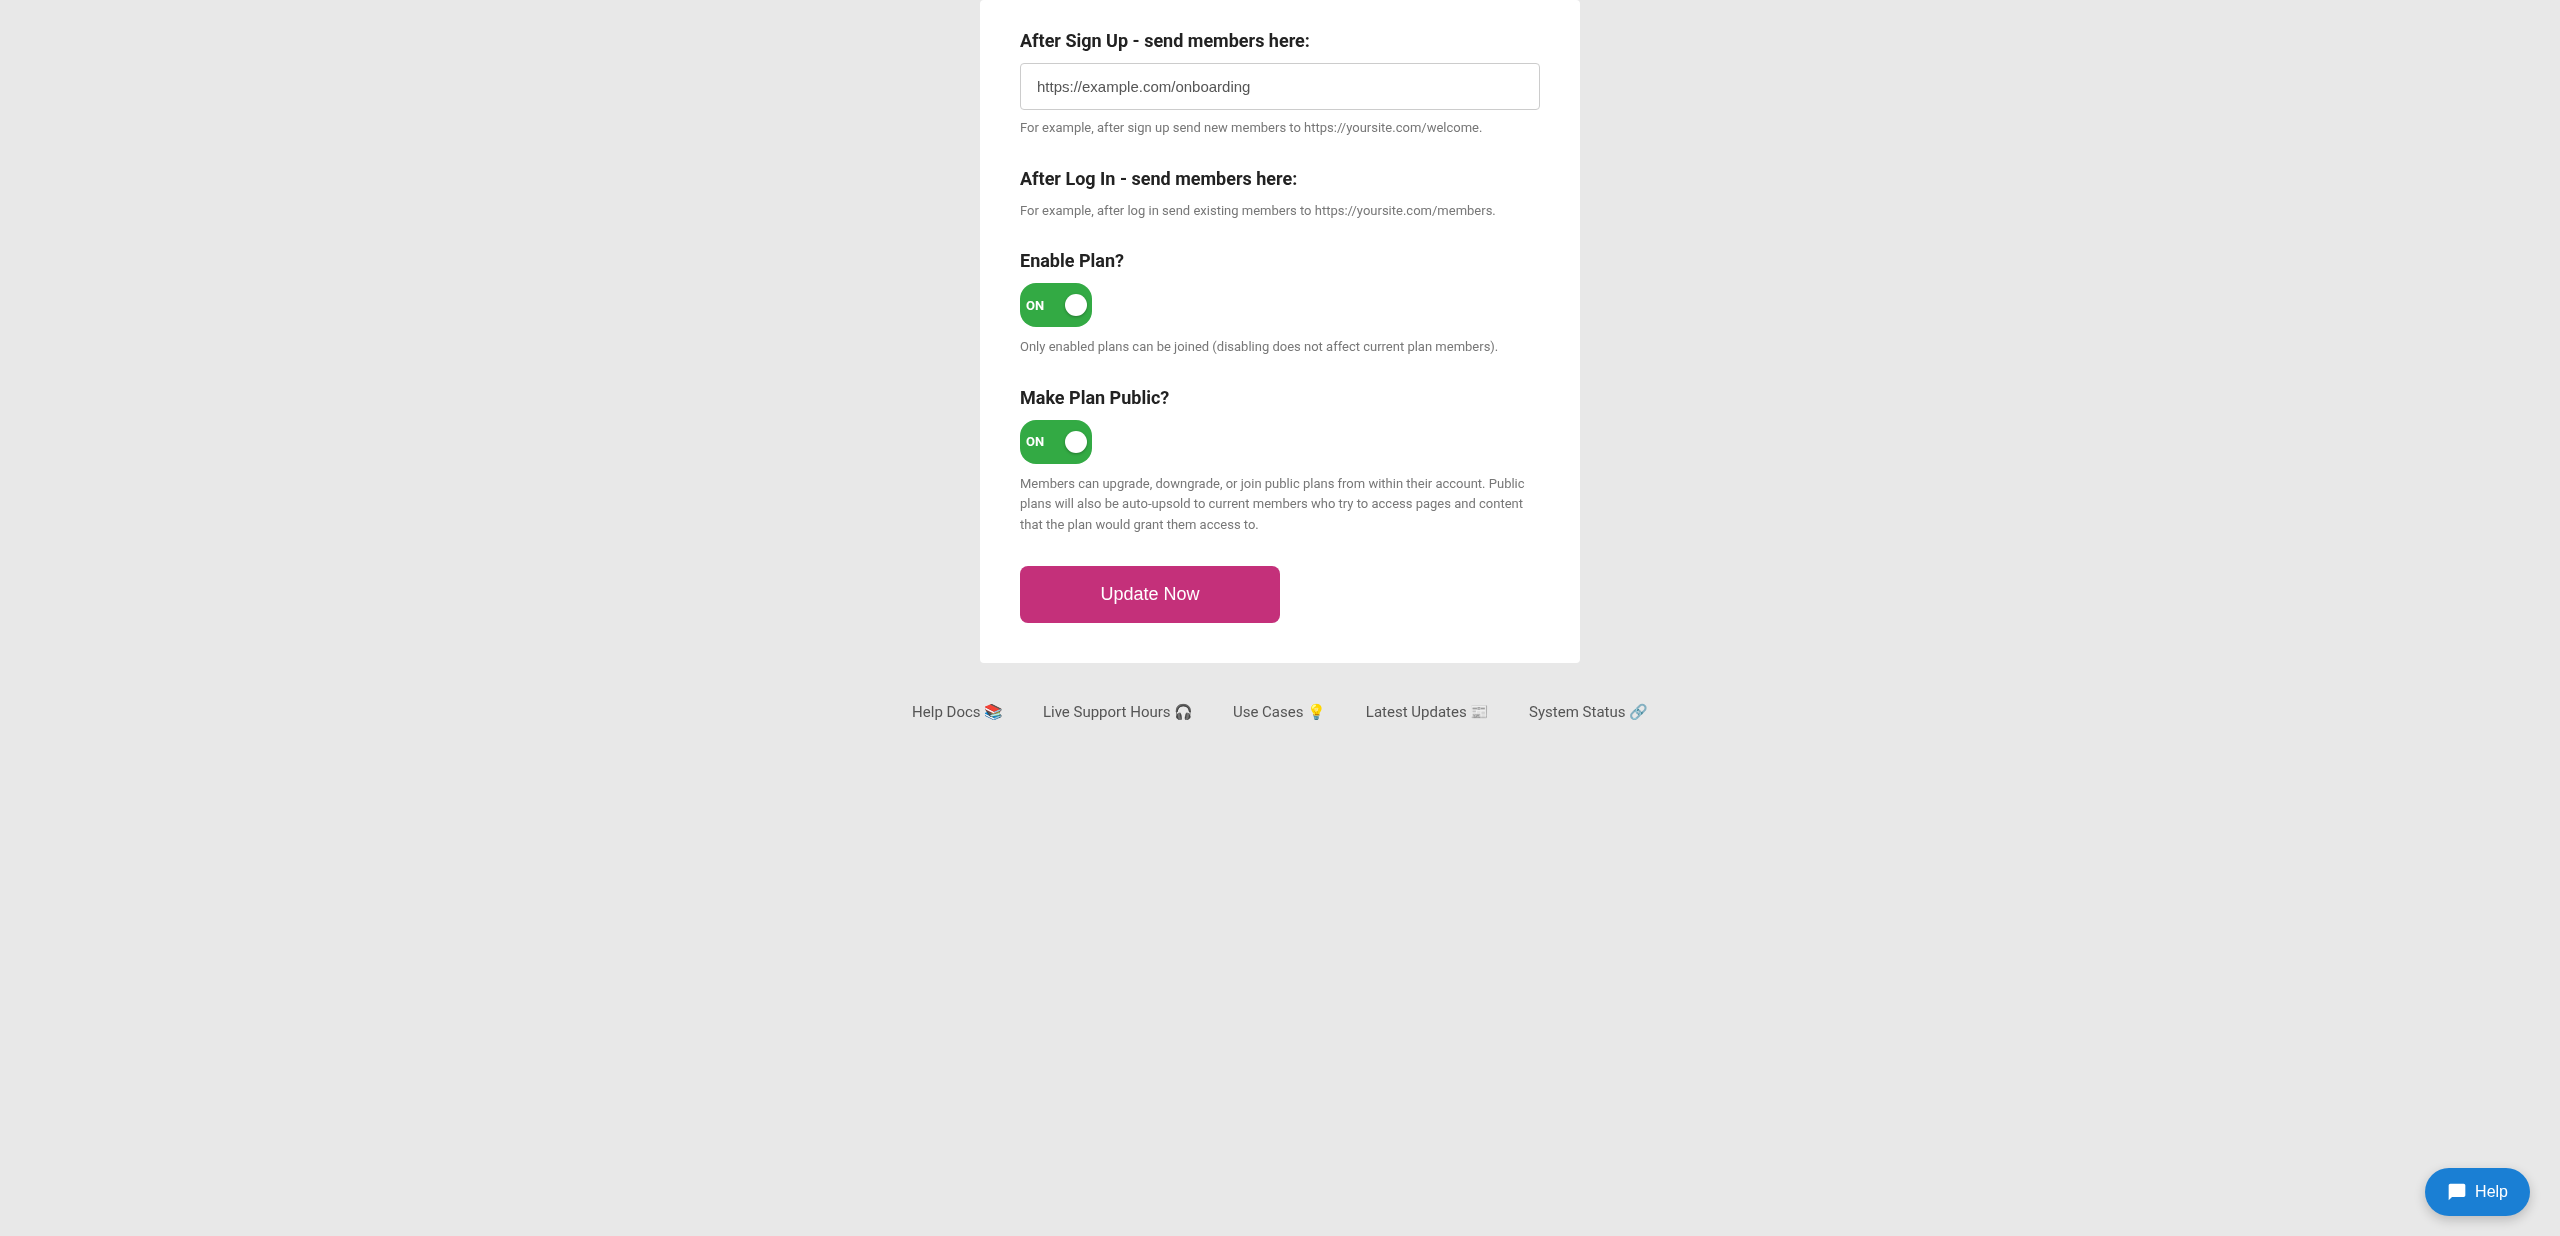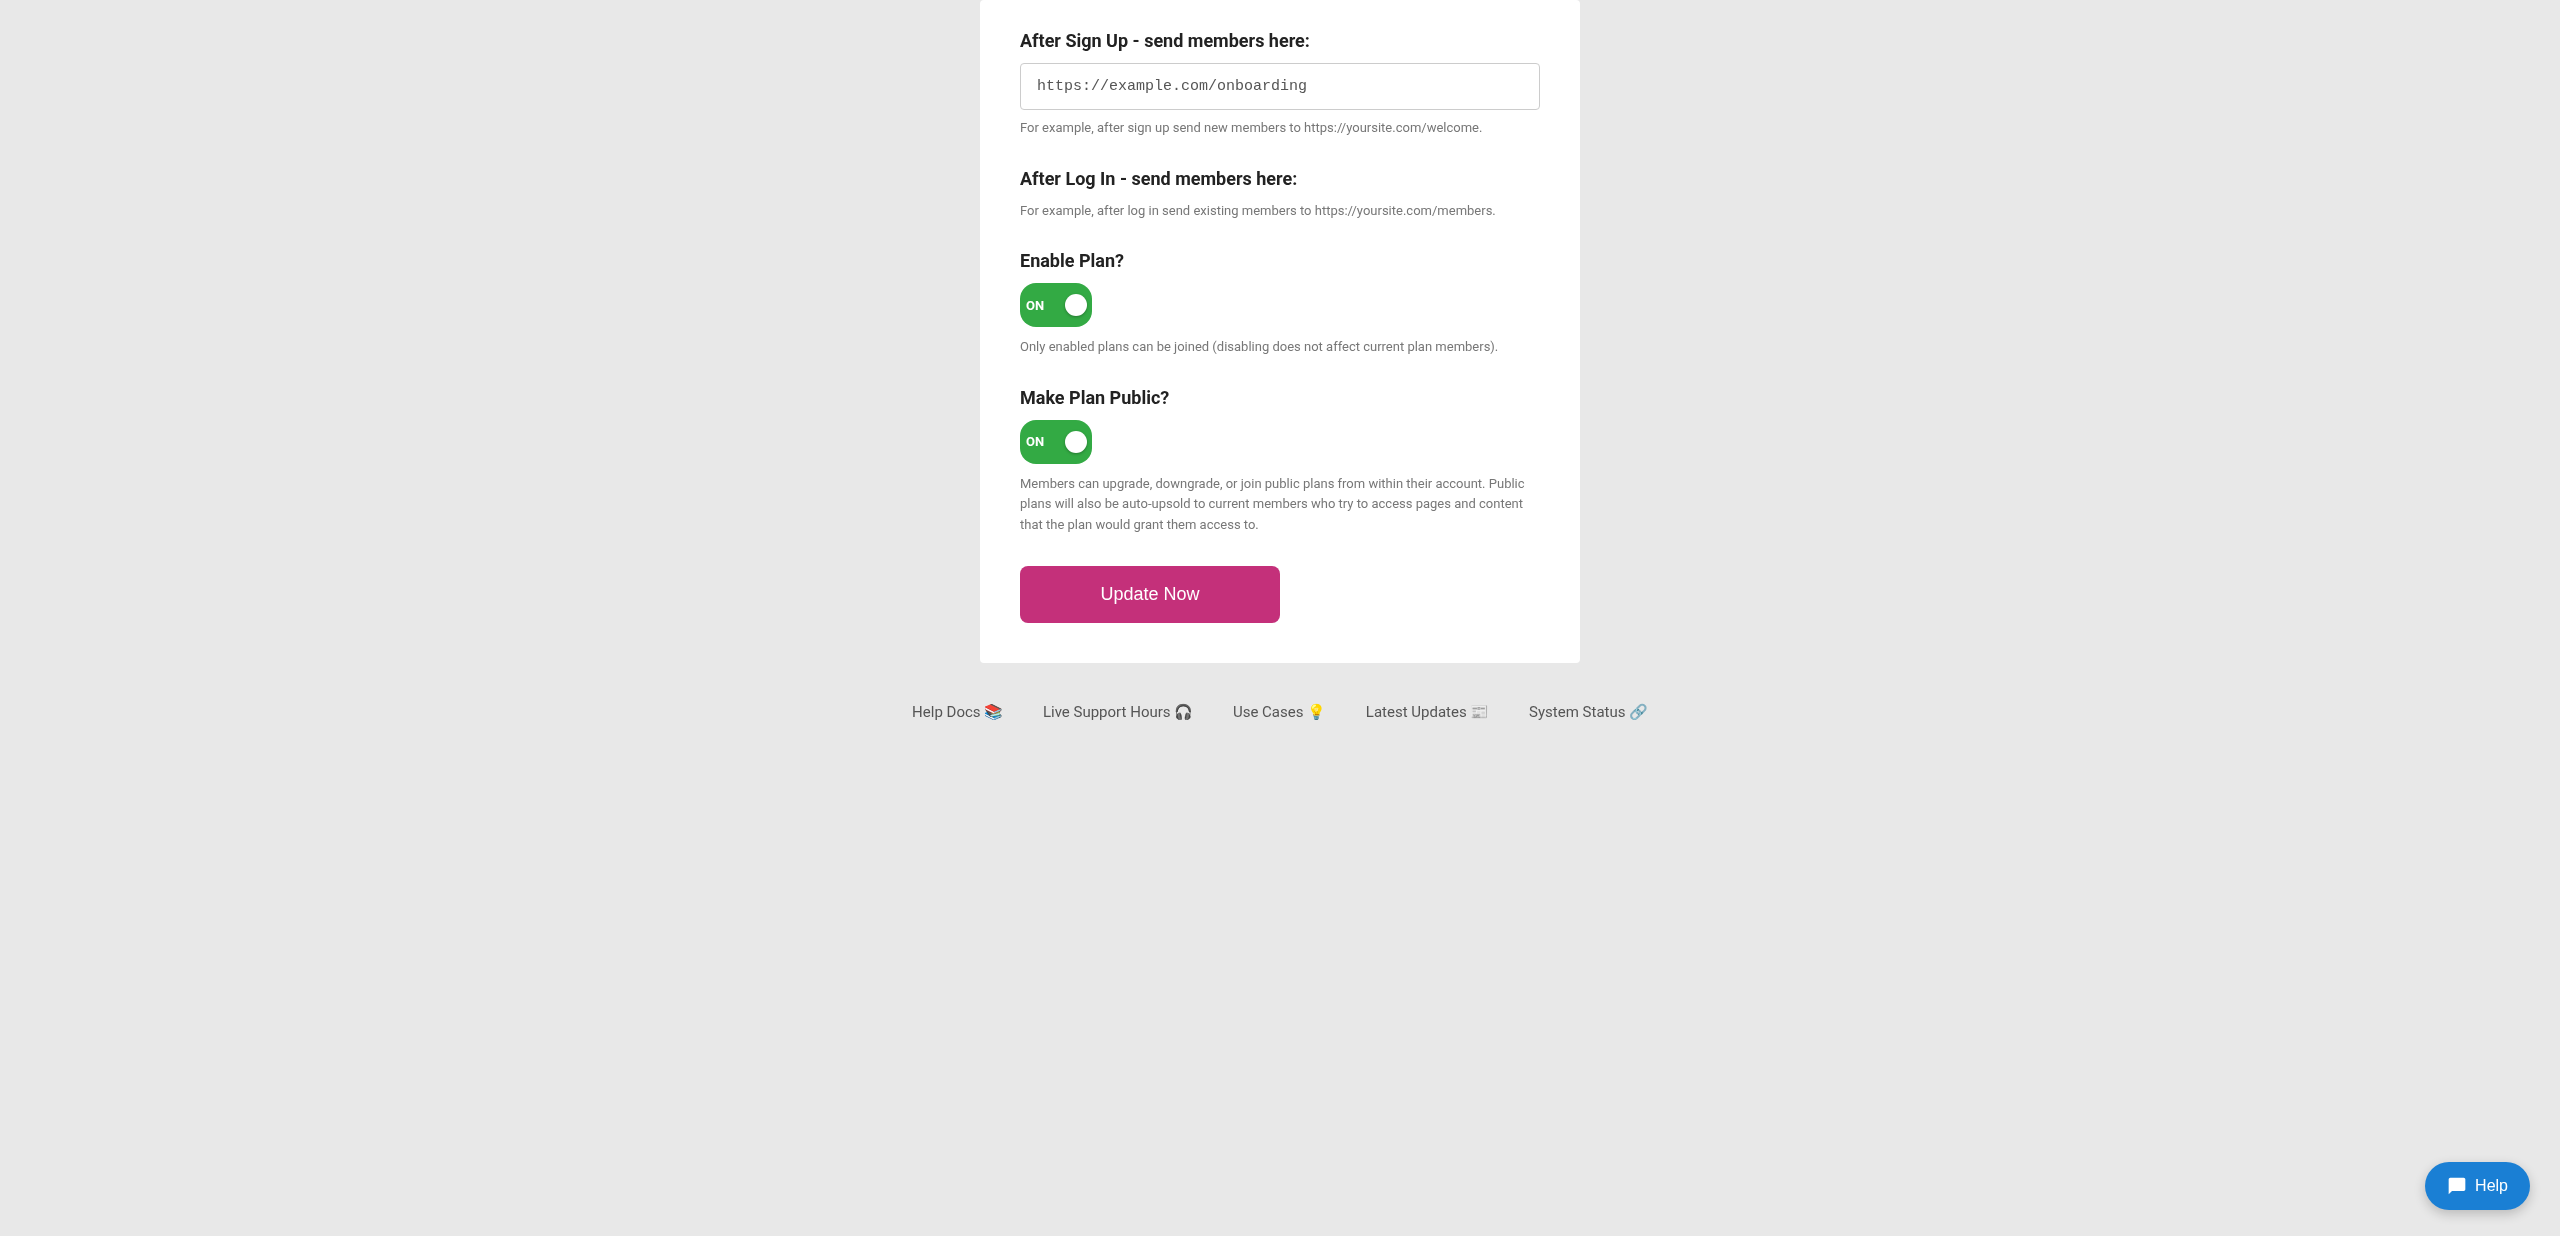--- a/index.html
+++ b/index.html
@@ -46,21 +46,20 @@
 
     .text-input {
       width: 100%;
       padding: 14px 16px;
       border: 1px solid #cccccc;
       border-radius: 4px;
       font-size: 15px;
       color: #555555;
       outline: none;
       background: #ffffff;
-      font-family: Liberation Mono, monospace;
     }
 
     .hint-text {
       font-size: 13px;
       color: #777777;
       margin-top: 8px;
       line-height: 1.5;
     }
 
     .toggle-container {
@@ -130,21 +129,21 @@
       color: #555555;
       text-decoration: none;
       display: flex;
       align-items: center;
       gap: 6px;
       cursor: pointer;
     }
 
     .help-button {
       position: fixed;
-      bottom: 26px;
+      bottom: 20px;
       right: 30px;
       background-color: #1a7fd4;
       color: #ffffff;
       border: none;
       border-radius: 50px;
       padding: 14px 22px;
       font-size: 16px;
       font-weight: 500;
       cursor: pointer;
       display: flex;

